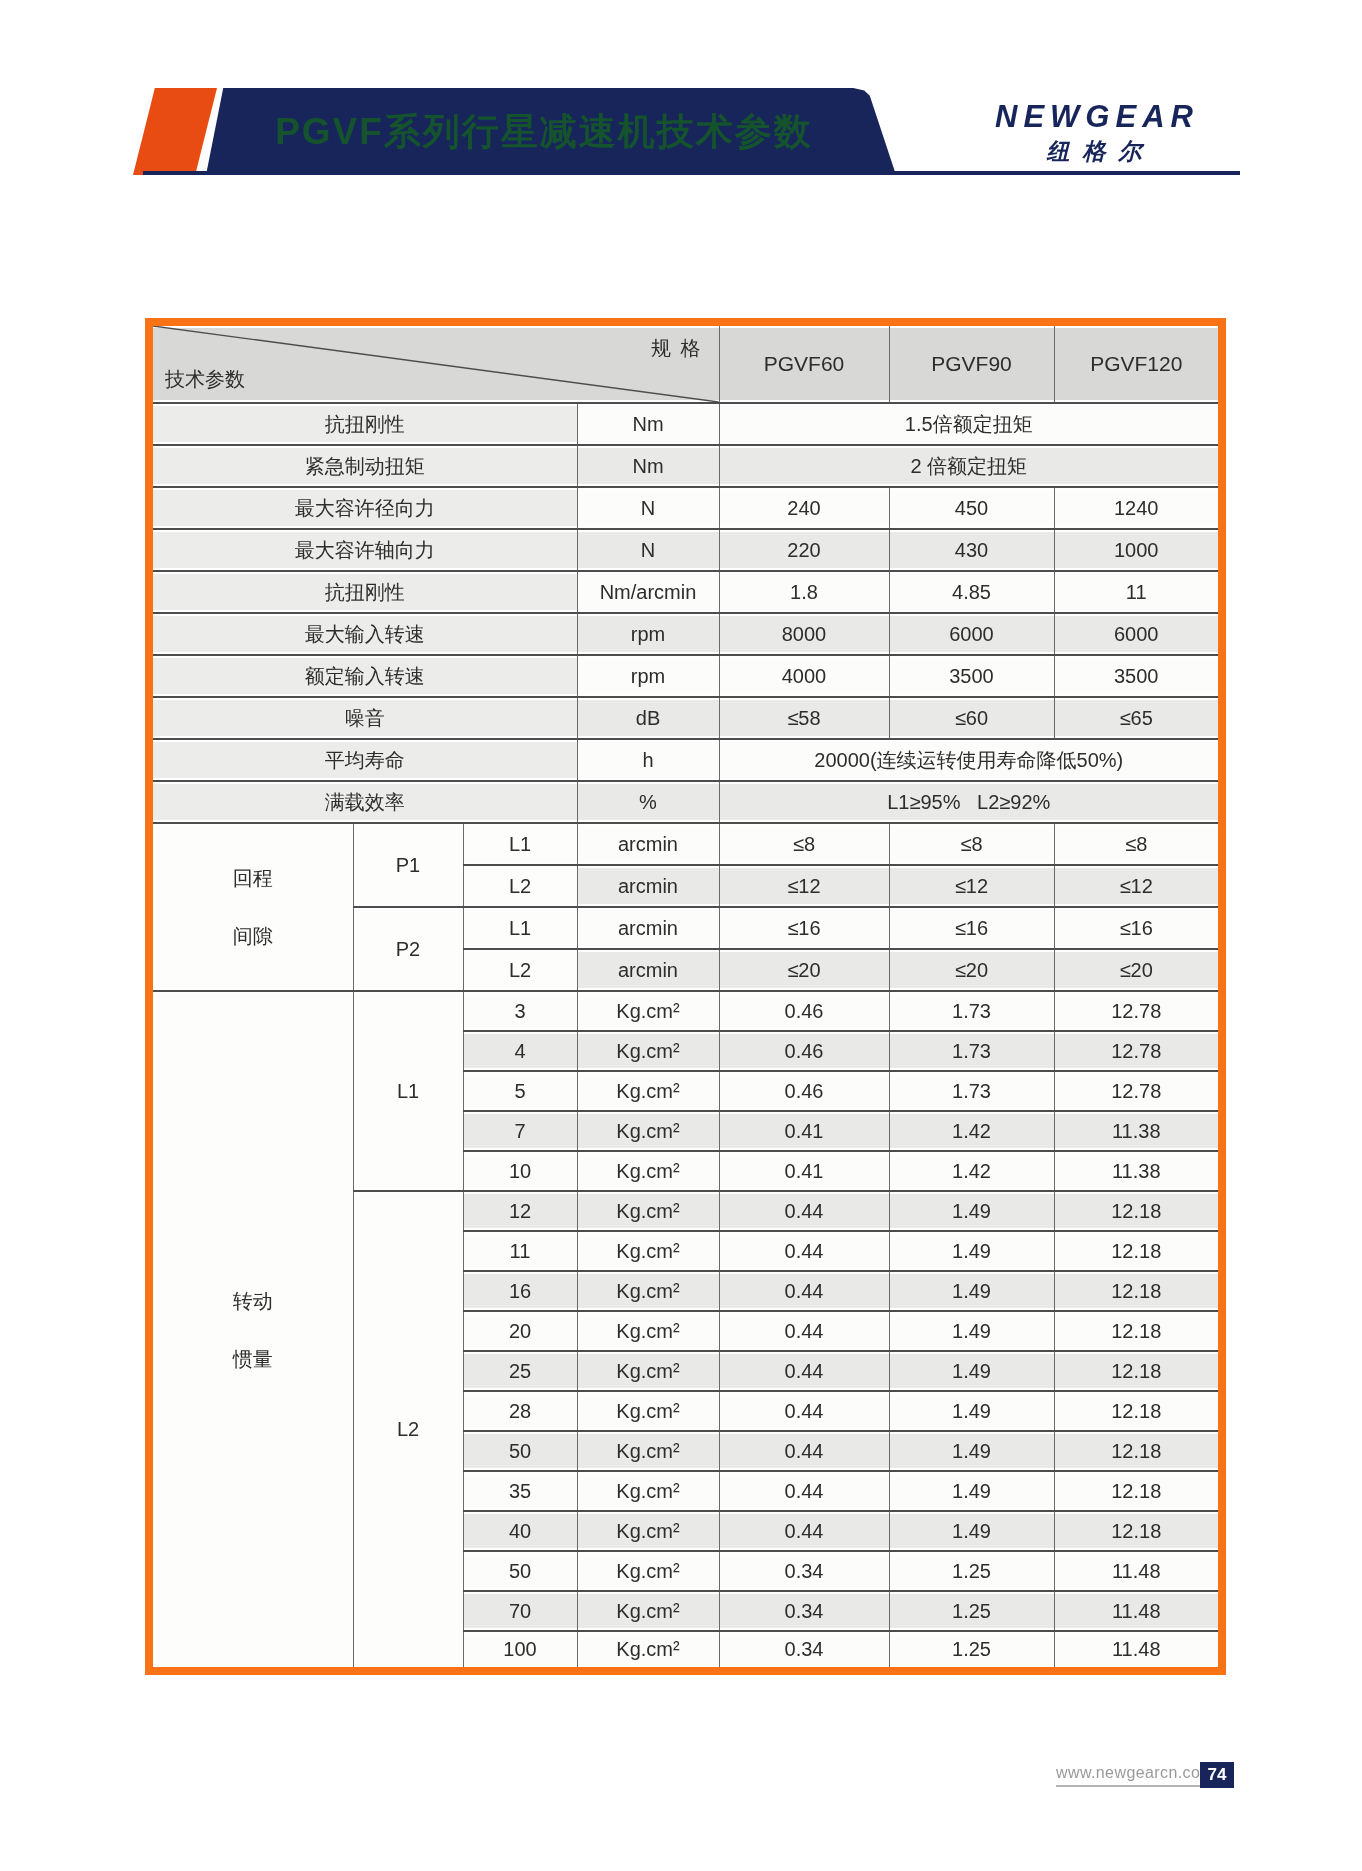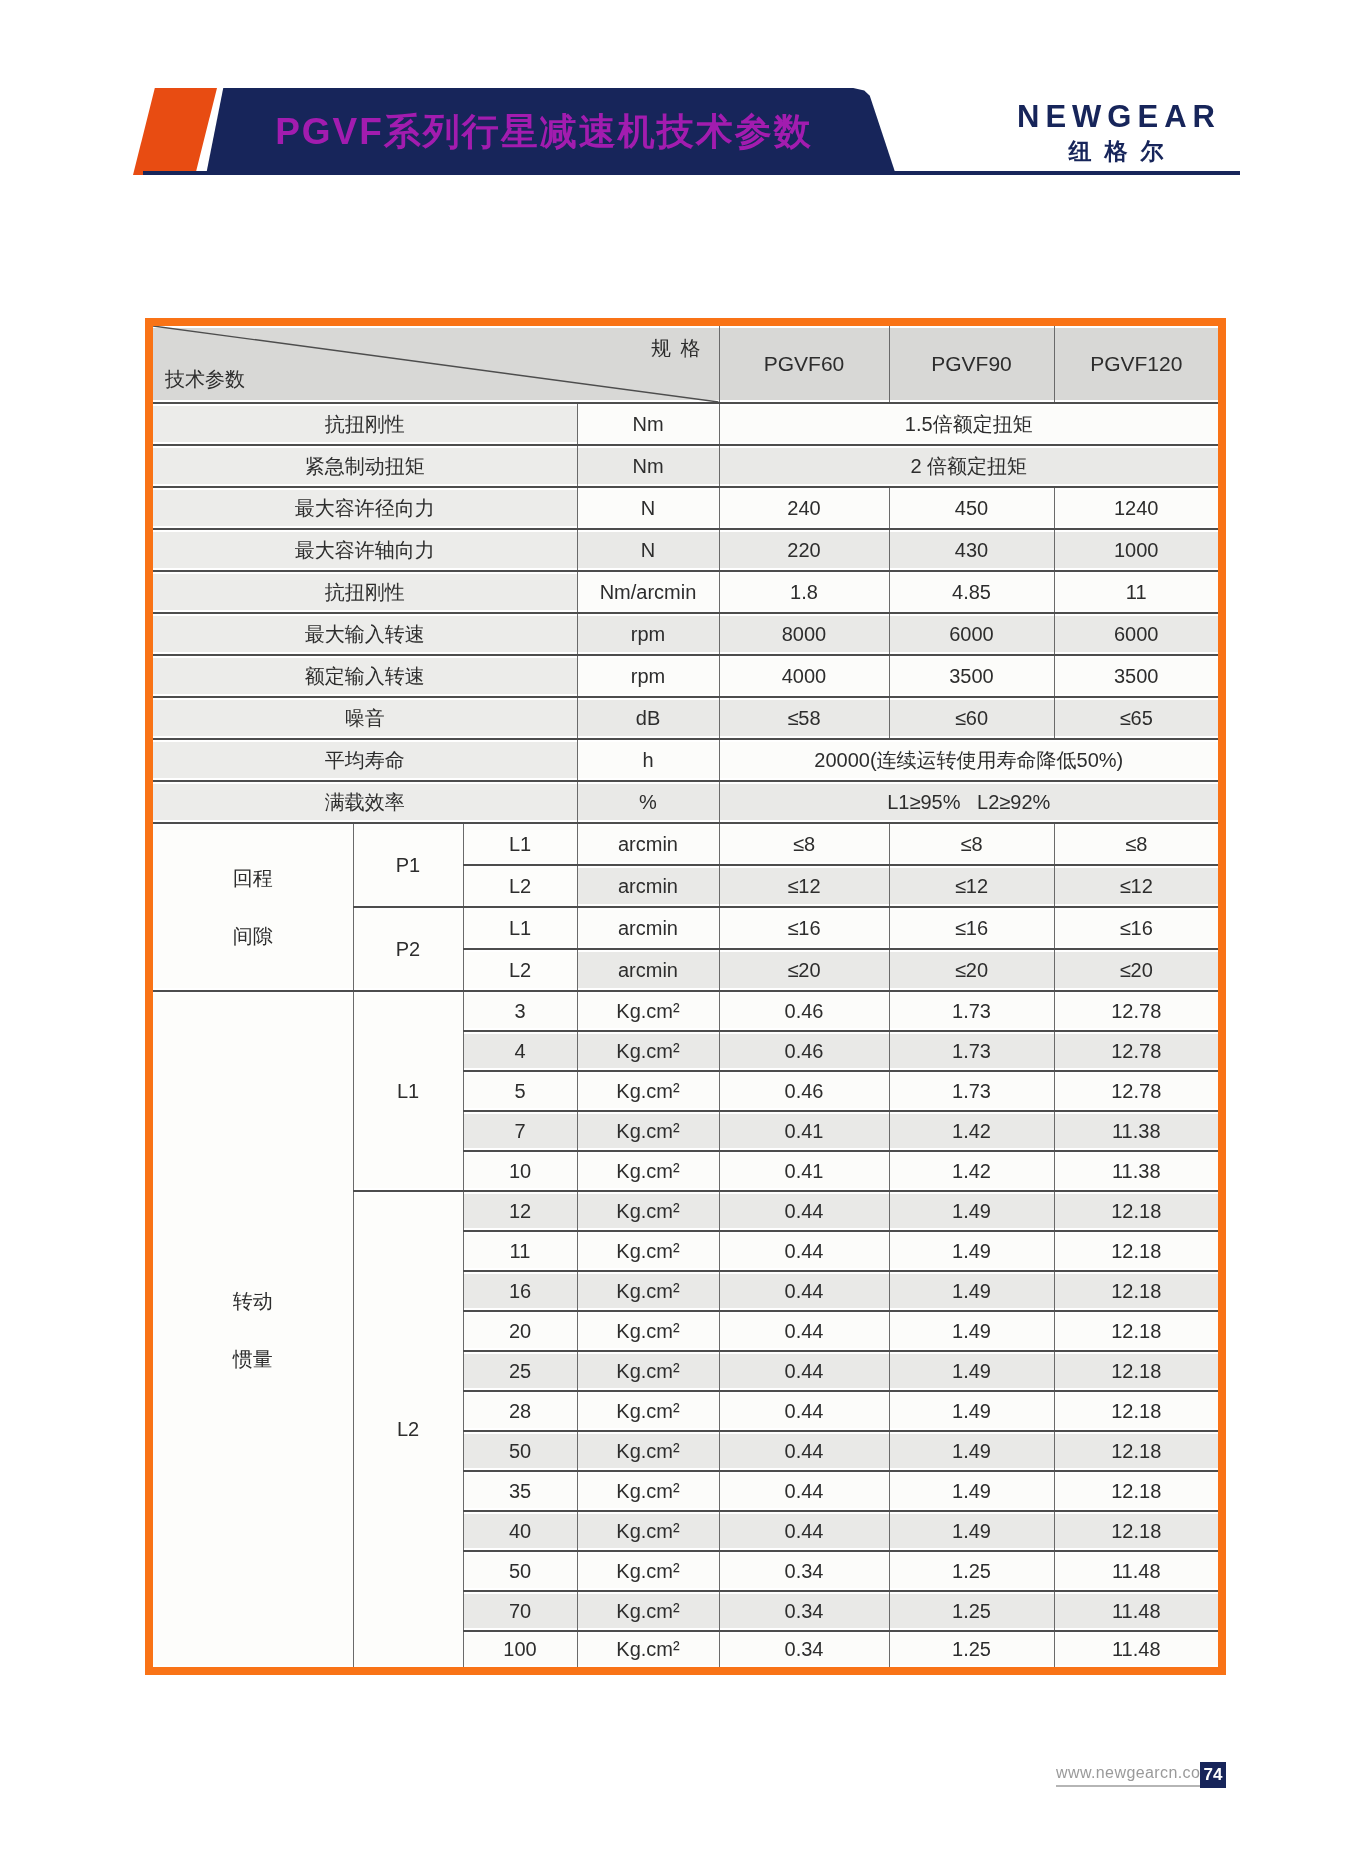--- a/index.html
+++ b/index.html
@@ -14,28 +14,28 @@
     background:var(--orange); 
     clip-path:polygon(26% 0, 100% 0, 74% 100%, 0% 100%);
   }
   .banner{
     position:absolute; left:206px; top:88px; width:690px; height:87px;
     background:var(--navy);
     clip-path:polygon(2.5% 0, 93.8% 0, 95.4% 3%, 96.2% 9%, 100% 100%, 0% 100%);
   }
   .banner-title{
     position:absolute; left:238px; top:88px; width:612px; height:87px;
-    line-height:87px; text-align:center; color:#a21caf; font-weight:700;
+    line-height:87px; text-align:center; color:#14532d; font-weight:700;
     font-size:37px; letter-spacing:2px; white-space:nowrap;
   }
   .header-rule{
     position:absolute; left:143px; top:171px; width:1097px; height:4px;
     background:var(--navy);
   }
-  .logo{ position:absolute; left:1000px; top:100px; width:232px; text-align:center; color:var(--navy); }
+  .logo{ position:absolute; left:978px; top:100px; width:232px; text-align:center; color:var(--navy);font-style:italic; }
   .logo-en{ font-size:31px; font-weight:700; letter-spacing:6px; margin-right:-6px; line-height:34px; white-space:nowrap;}
   .logo-cn{ font-size:23px; font-weight:700; letter-spacing:13px; margin-right:-13px; line-height:26px; margin-top:4px; white-space:nowrap;}
 
   
   table.spec{
     position:absolute; left:145px; top:318px; width:1073px;
     border-collapse:collapse; table-layout:fixed;
     font-size:20px; color:#2d2d2d;
   }
   table.spec{ border:8px solid #f97316; }
@@ -66,21 +66,21 @@
   td.val.spanv{ white-space:pre; }
   .gline{ line-height:24px; margin:34px 0; }
 
   
   .footer-url{
     position:absolute; left:1056px; top:1764px; width:144px;
     font-size:16px; color:#9a9a9a; letter-spacing:0.4px; text-align:right;
     border-bottom:2px solid #b5b5b5; padding-bottom:3px; white-space:nowrap;
   }
   .page-badge{
-    position:absolute; left:1200px; top:1762px; width:26px; height:26px;
+    position:absolute; left:1200px; top:1762px; width:34px; height:26px;
     background:var(--navy); color:#ffffff; font-size:17px; font-weight:700;
     text-align:center; line-height:26px;
   }
 
   :root{ --navy:#17255a; --orange:#e84c12; }
 </style>
 </head>
 <body>
 
 <div class="page">

